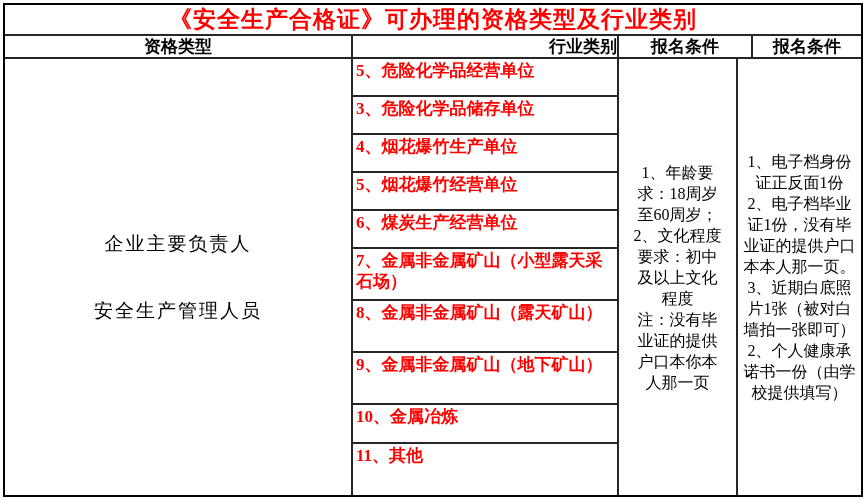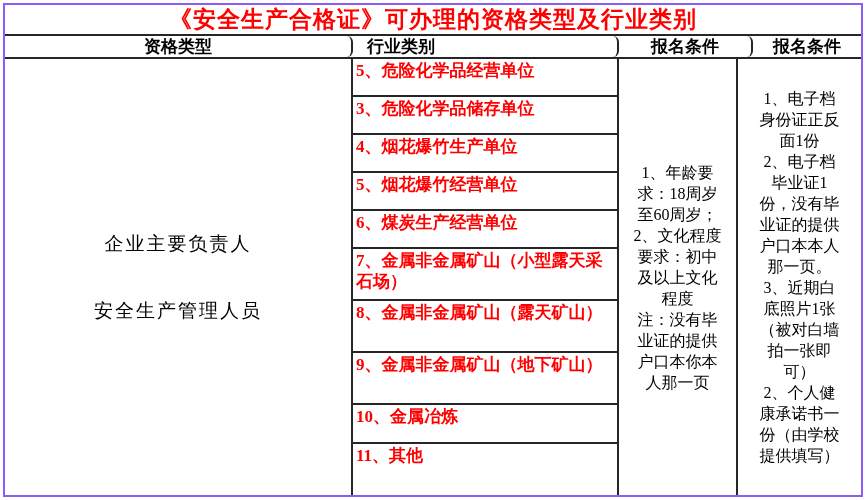--- a/index.html
+++ b/index.html
@@ -12,21 +12,21 @@
     font-family: "Liberation Serif", "DejaVu Serif", serif;
     color: #000000;
     overflow: hidden;
   }
   .cert-table {
     position: absolute;
     left: 3px;
     top: 3px;
     width: 860px;
     height: 494px;
-    border: 2px solid #8b5cf6;
+    border: 2px solid #000000;
     display: flex;
     flex-direction: column;
     background: #ffffff;
   }
   .title-row {
     height: 31px;
     border-bottom: 2px solid #262626;
     display: flex;
     align-items: center;
     justify-content: center;
@@ -39,23 +39,23 @@
     white-space: nowrap;
   }
   .header-row {
     height: 23px;
     border-bottom: 2px solid #262626;
     display: flex;
     font-weight: bold;
     font-size: 17px;
     line-height: 21px;
   }
-  .header-cell { overflow: hidden; border-radius: 6px; }
+  .header-cell { overflow: hidden; }
   .hc1 { width: 348px; border-right: 2px solid #262626; text-align: center; }
-  .hc2 { width: 266px; border-right: 2px solid #262626; text-align: left; padding-left: 14px; }
+  .hc2 { width: 266px; border-right: 2px solid #262626; text-align: right; padding-left: 14px; }
   .hc3 { width: 134px; border-right: 2px solid #262626; text-align: center; }
   .hc4 { flex: 1; text-align: center; }
   .body-row {
     flex: 1;
     display: flex;
     min-height: 0;
   }
   .col { min-height: 0; overflow: hidden; }
   .col-qual {
     width: 348px;
@@ -99,21 +99,21 @@
     padding: 0 11px;
   }
   .col-materials {
     flex: 1;
     display: flex;
     flex-direction: column;
     justify-content: center;
     text-align: center;
     font-size: 16px;
     line-height: 21px;
-    padding: 0 20px;
+    padding: 0 4px;
   }
   .cond-line, .mat-line { display: block; }
 </style>
 </head>
 <body>
 
 <div class="page">
   <div class="cert-table">
 
     <div class="title-row">

